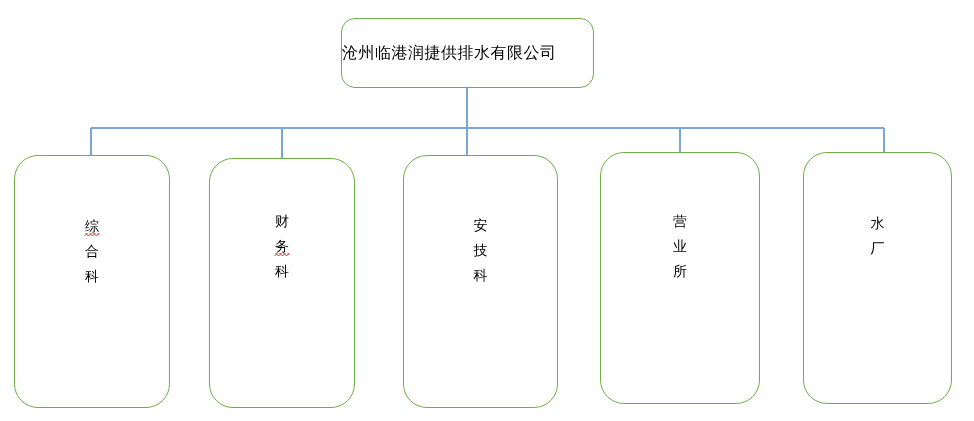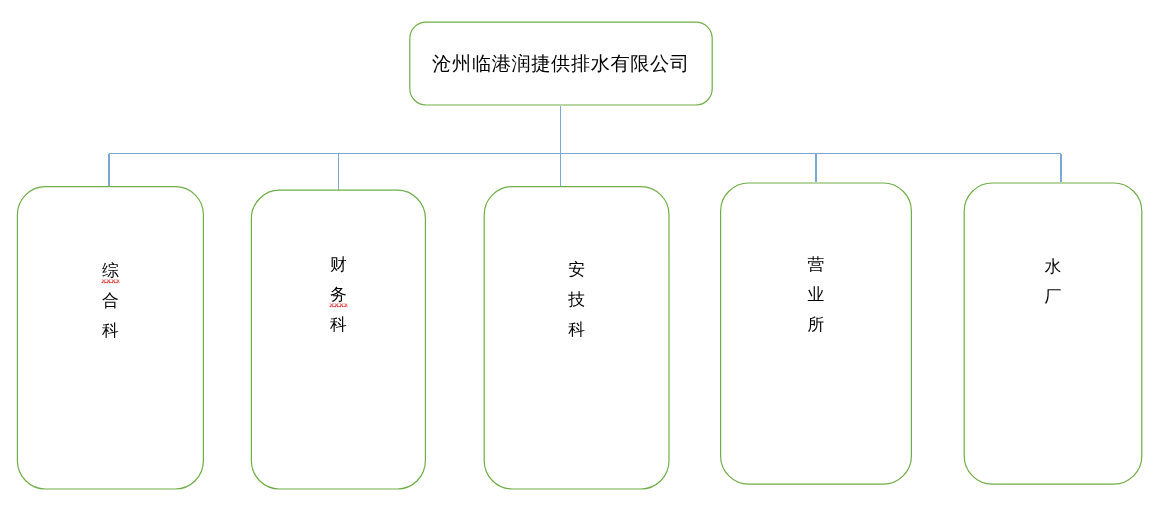--- a/index.html
+++ b/index.html
@@ -33,21 +33,20 @@
     position: absolute;
     box-sizing: border-box;
     background: #ffffff;
     border: 1.4px solid #70AD47;
     border-radius: 22px;
   }
   .root-box {
     border-radius: 14px;
     display: flex;
     align-items: center;
-    justify-content: center;
   }
   .root-label {
     font-size: 16px;
     line-height: 20px;
     color: #000000;
     letter-spacing: 0.5px;
     white-space: nowrap;
   }
 
   

